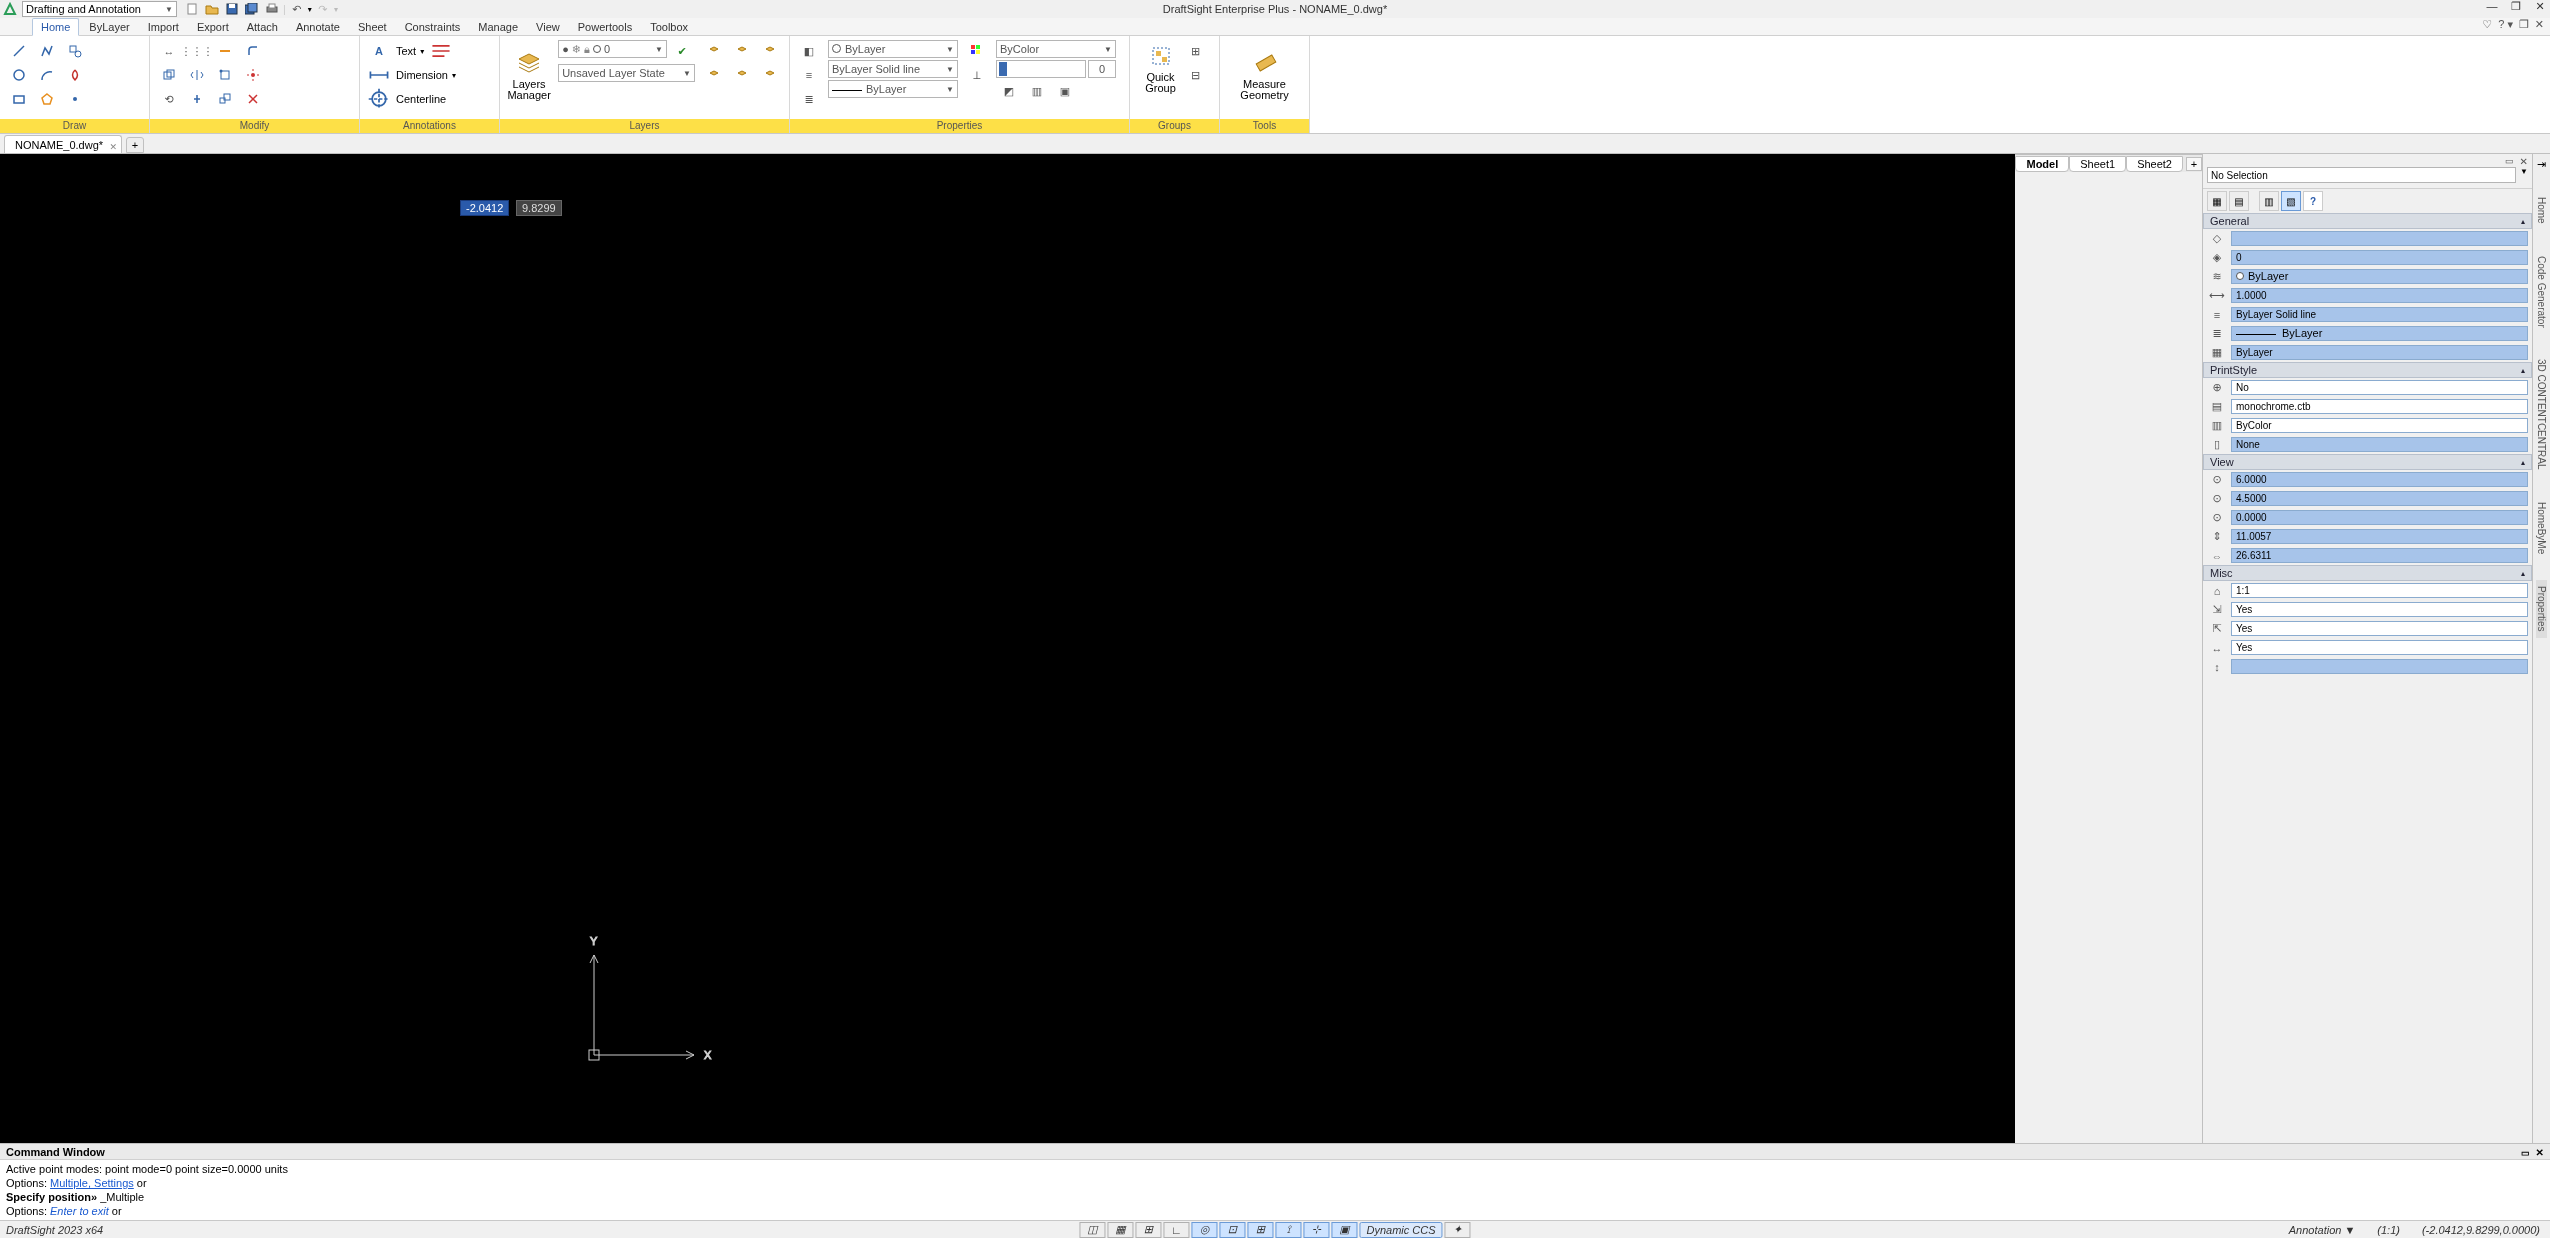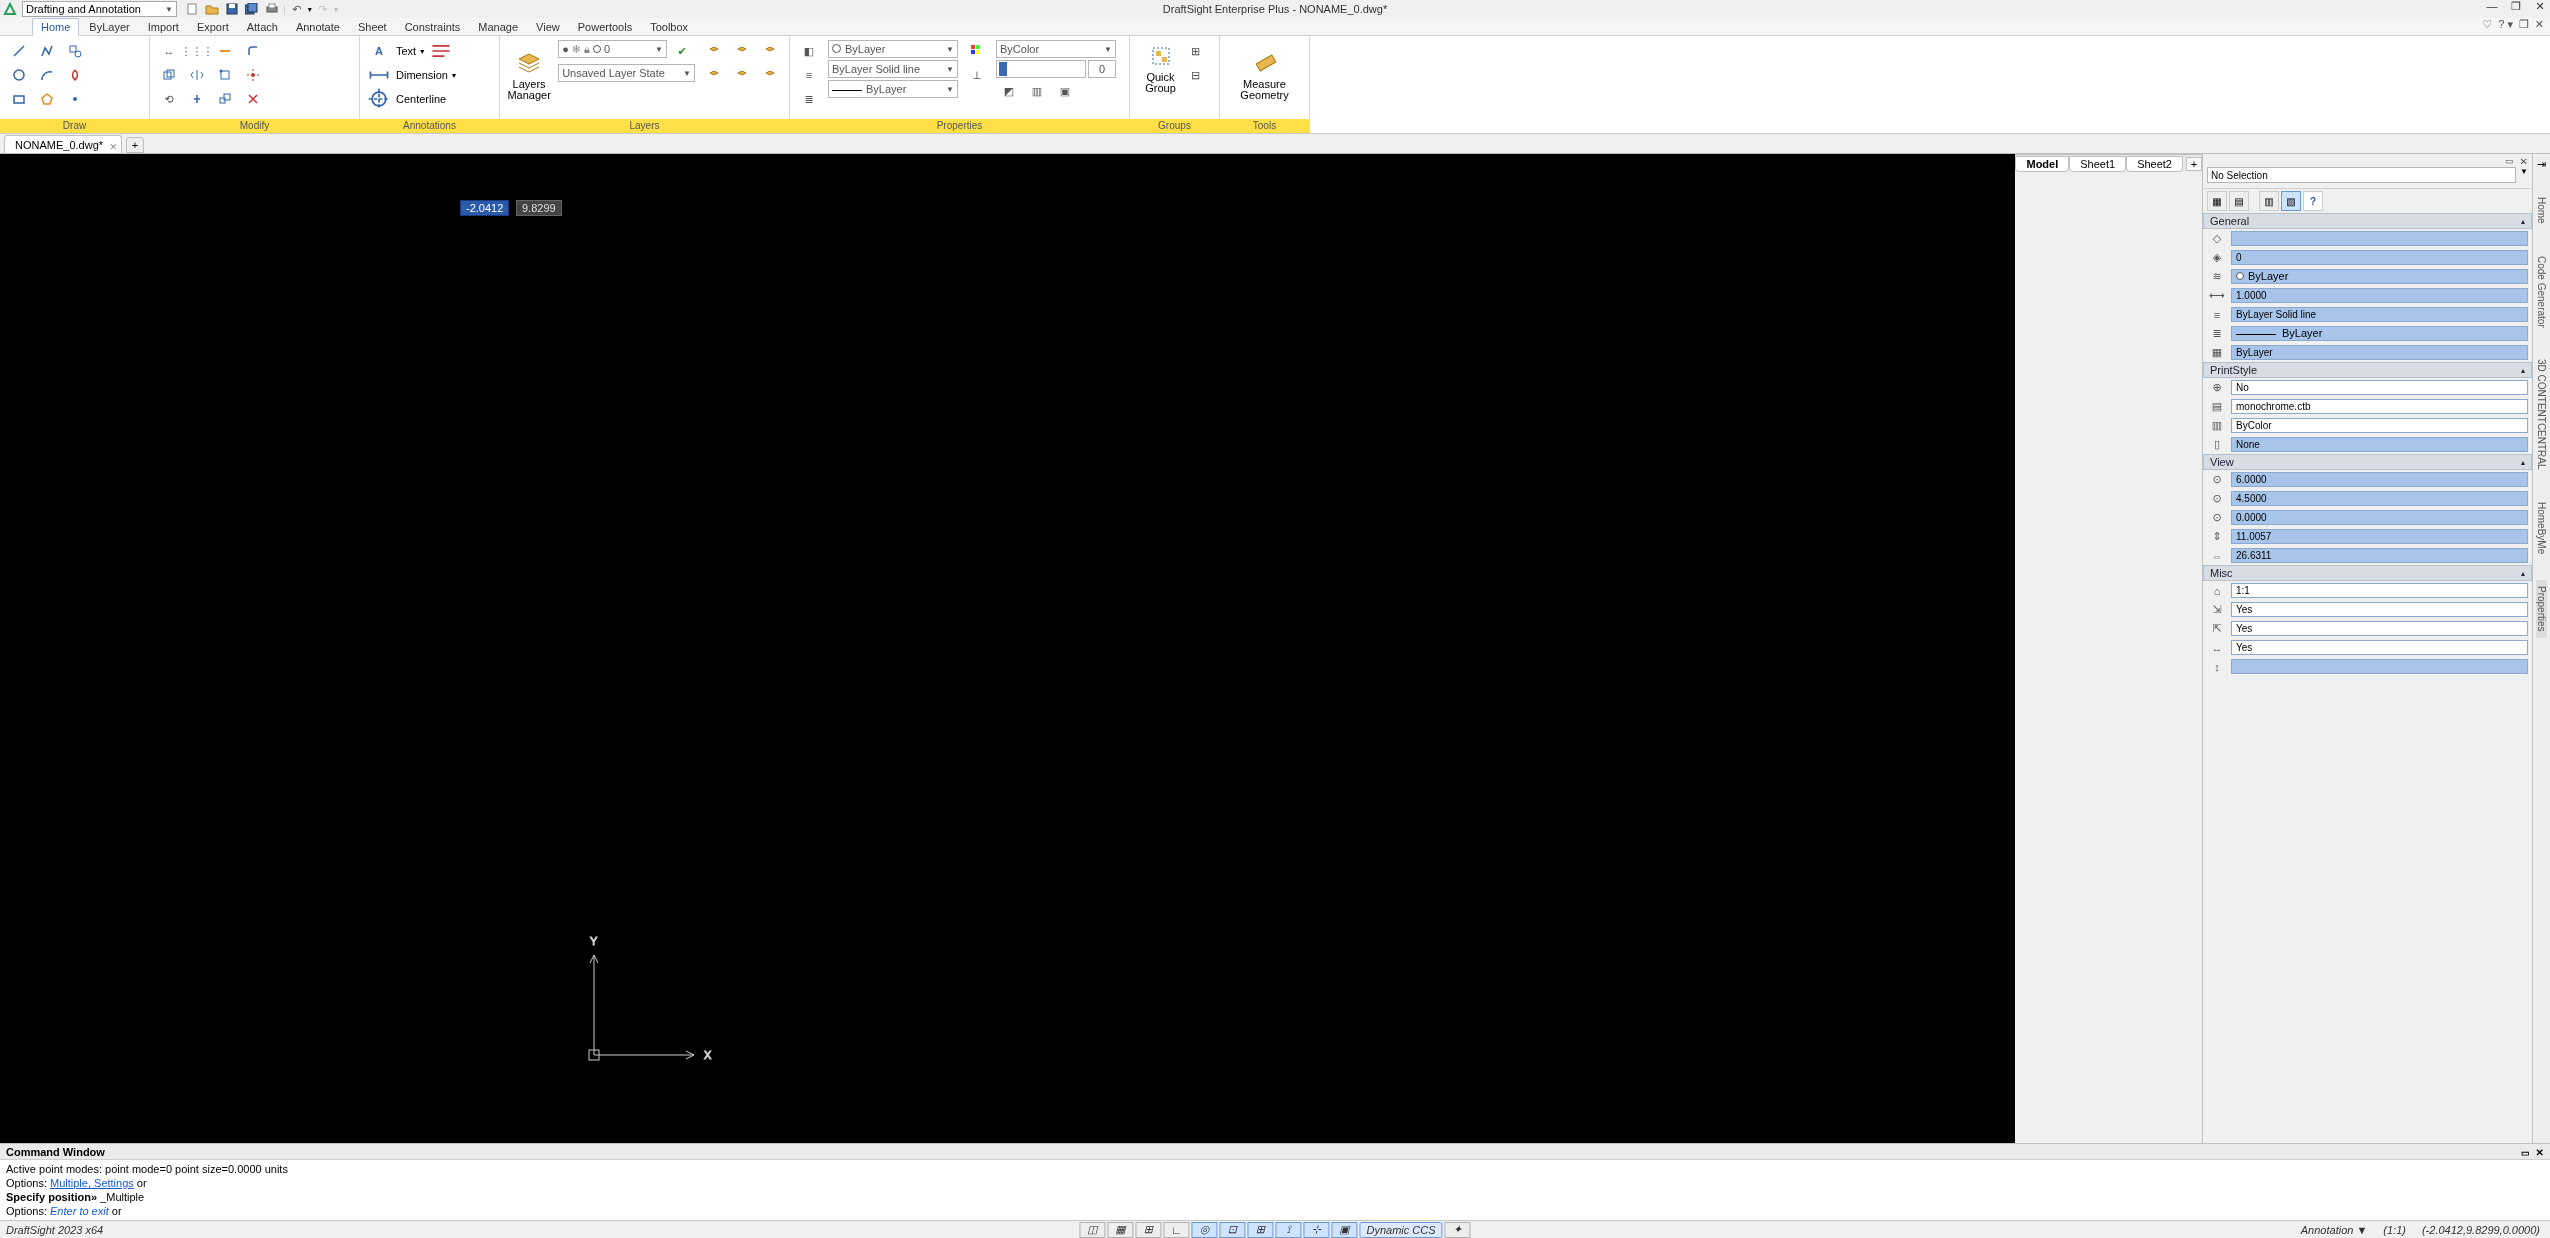--- a/index.html
+++ b/index.html
@@ -61,21 +61,21 @@
 .cmd-title{ background:#eaeaea; border-bottom:1px solid #d0d0d0; height:16px; line-height:16px; padding:0 6px; font-weight:bold; font-size:11px; display:flex; justify-content:space-between;}
 .cmd-body { padding:2px 6px; font-family:Consolas,monospace; font-size:11px; line-height:14px; color:#000;}
 .cmd-body .link{ color:#1a5ad0; text-decoration:underline;}
 .cmd-body .i{ font-style:italic; color:#1a5ad0;}
 .statusbar { height:18px; background:#f0f0f0; border-top:1px solid #c8c8c8; display:flex; align-items:center; padding:0 6px; gap:8px; font-size:10px; color:#333;}
 .status-center { position:absolute; left:50%; transform:translateX(-50%); display:flex; gap:2px; align-items:center;}
 .status-center .sb{ width:26px; height:16px; border:1px solid #b0b0b0; background:#eee; display:flex; align-items:center; justify-content:center;}
 .status-center .sb.on{ background:#cde3ff; border-color:#6a9ad6;}
 .status-center .pill{ border:1px solid #6a9ad6; background:#dce9fb; padding:0 6px; height:16px; line-height:14px; border-radius:2px;}
 .statusbar { position:relative;font-style:italic;}
-.status-right{ position:absolute; right:10px; display:flex; gap:16px; align-items:flex-end;}
+.status-right{ position:absolute; right:10px; display:flex; gap:22px; align-items:flex-end;}
 svg { display:block;}
 </style>
 </head>
 <body>
 
 <div class="titlebar">
   <div class="app-icon">
     <svg width="14" height="14" viewBox="0 0 14 14">
         <path d="M2 12 L7 2 L12 12 Z" fill="none" stroke="#2a9d58" stroke-width="2"></path>
       </svg>

